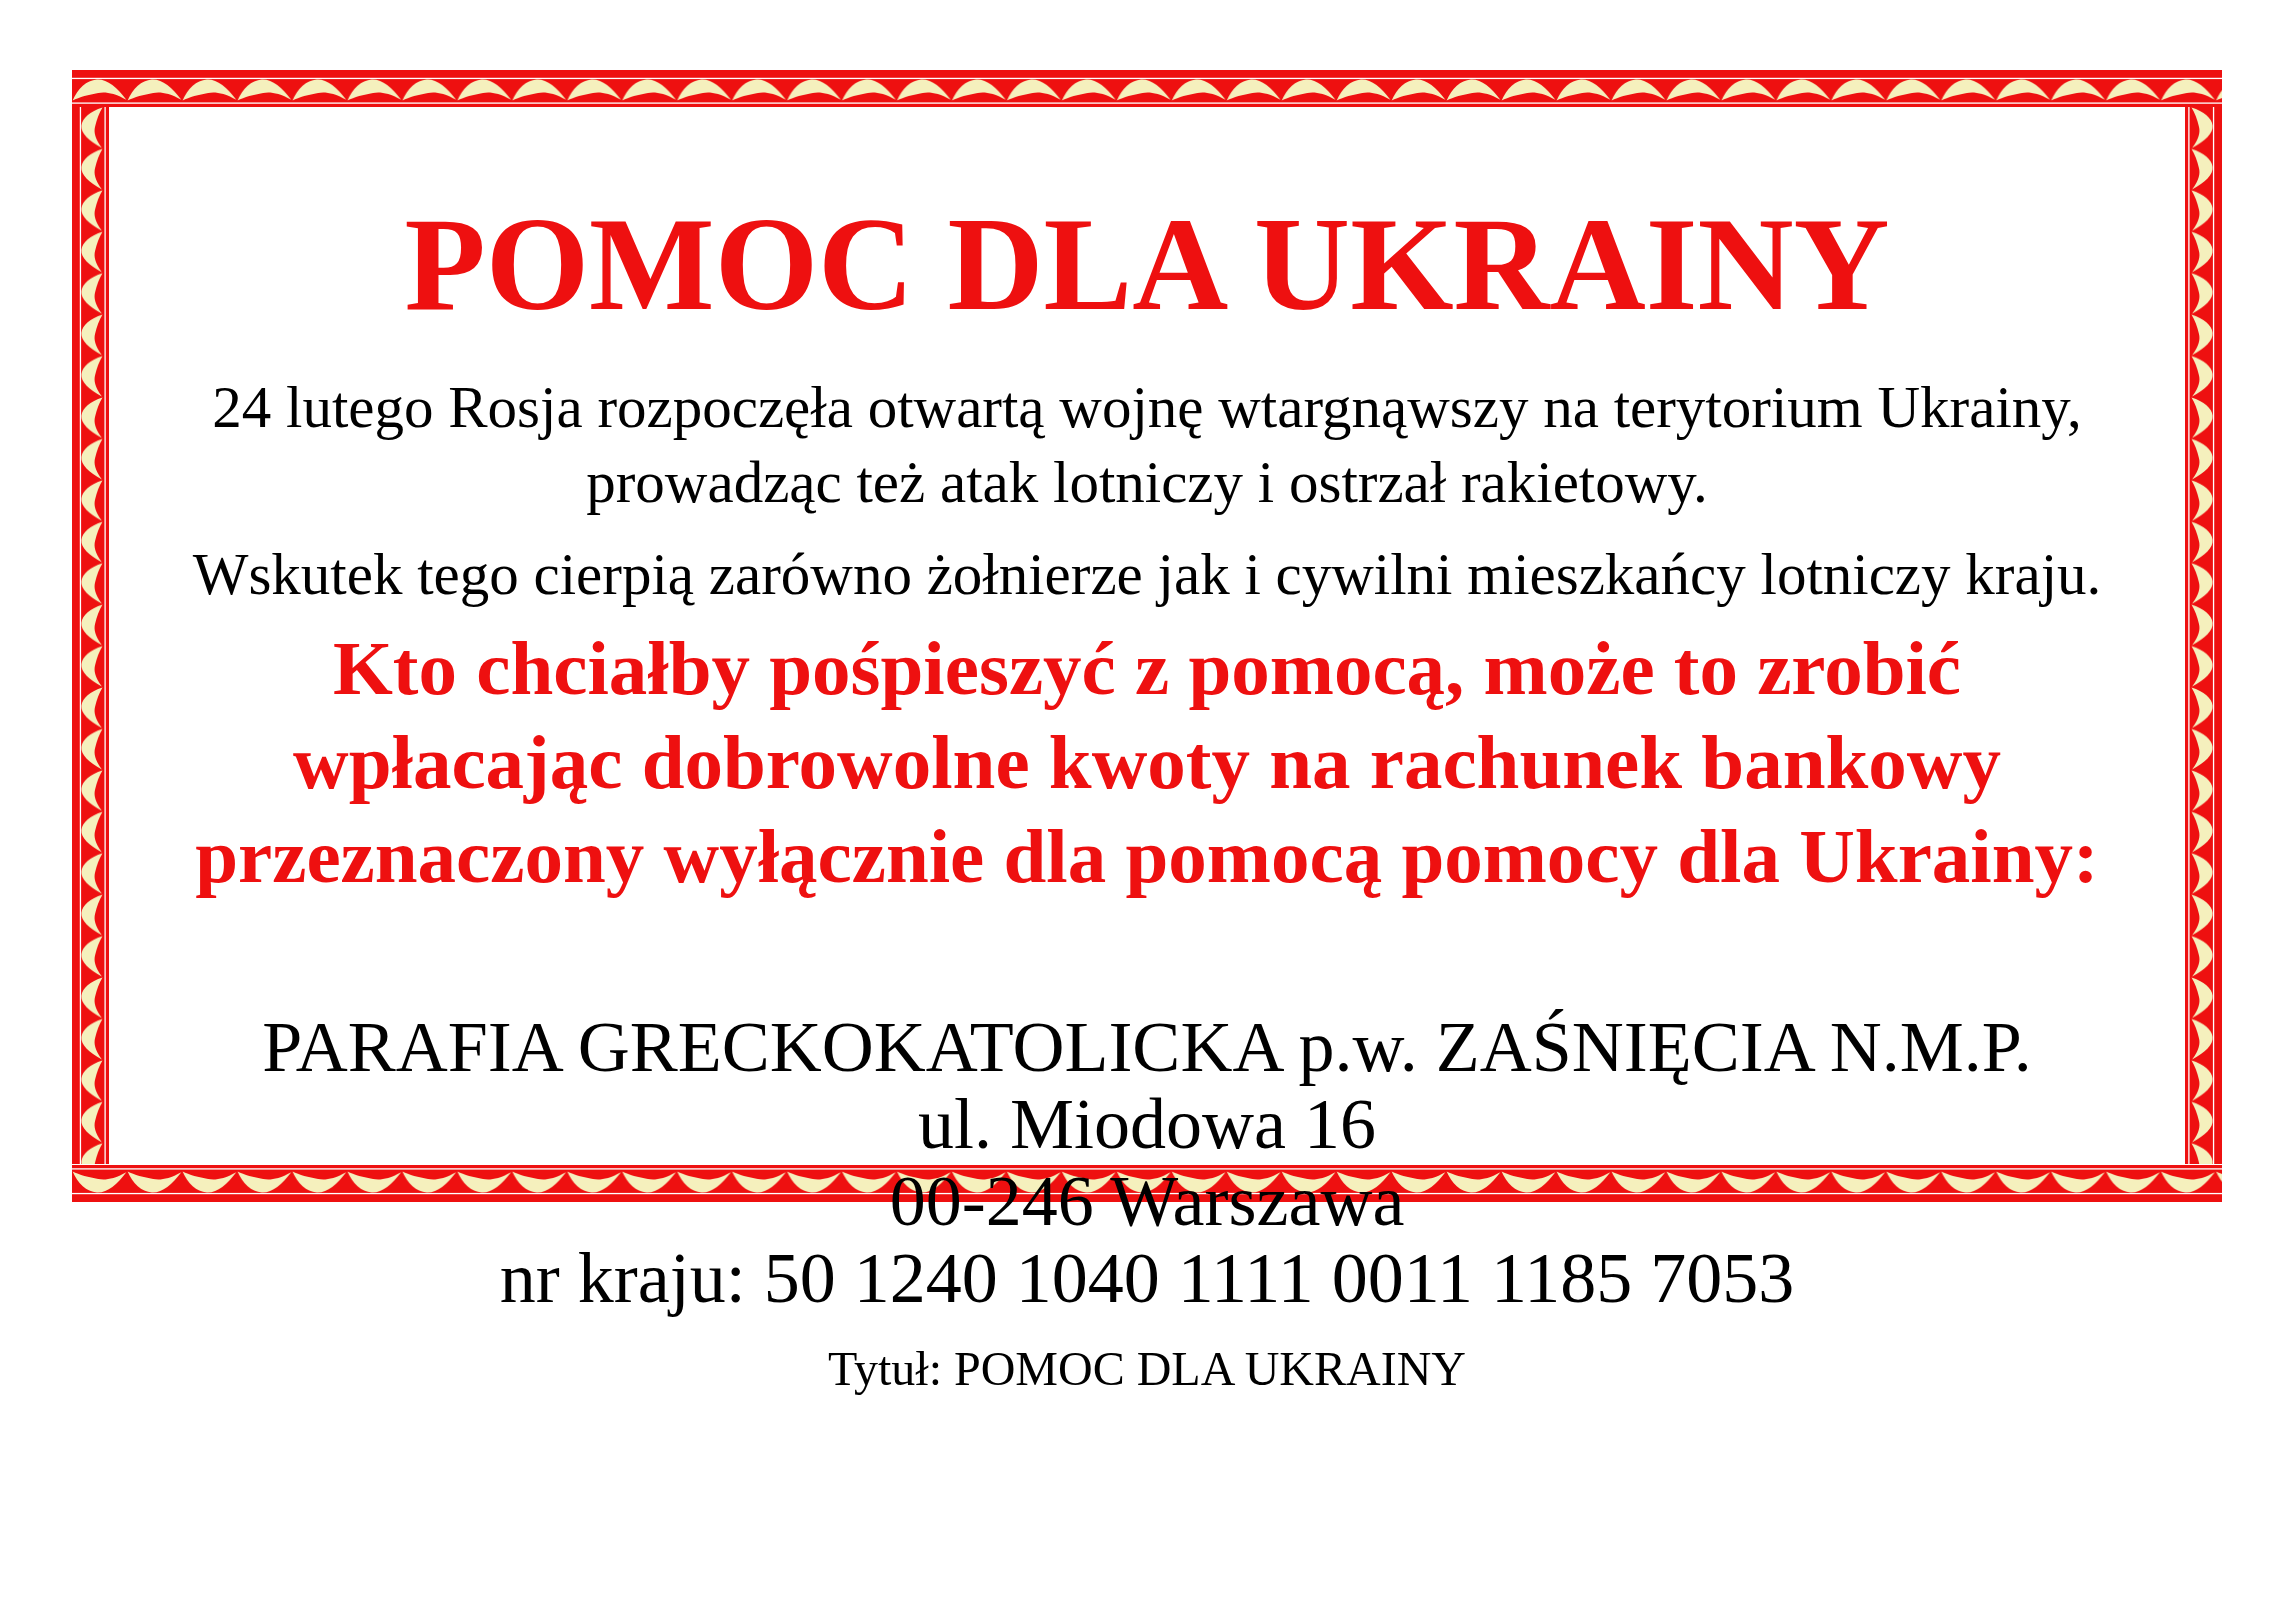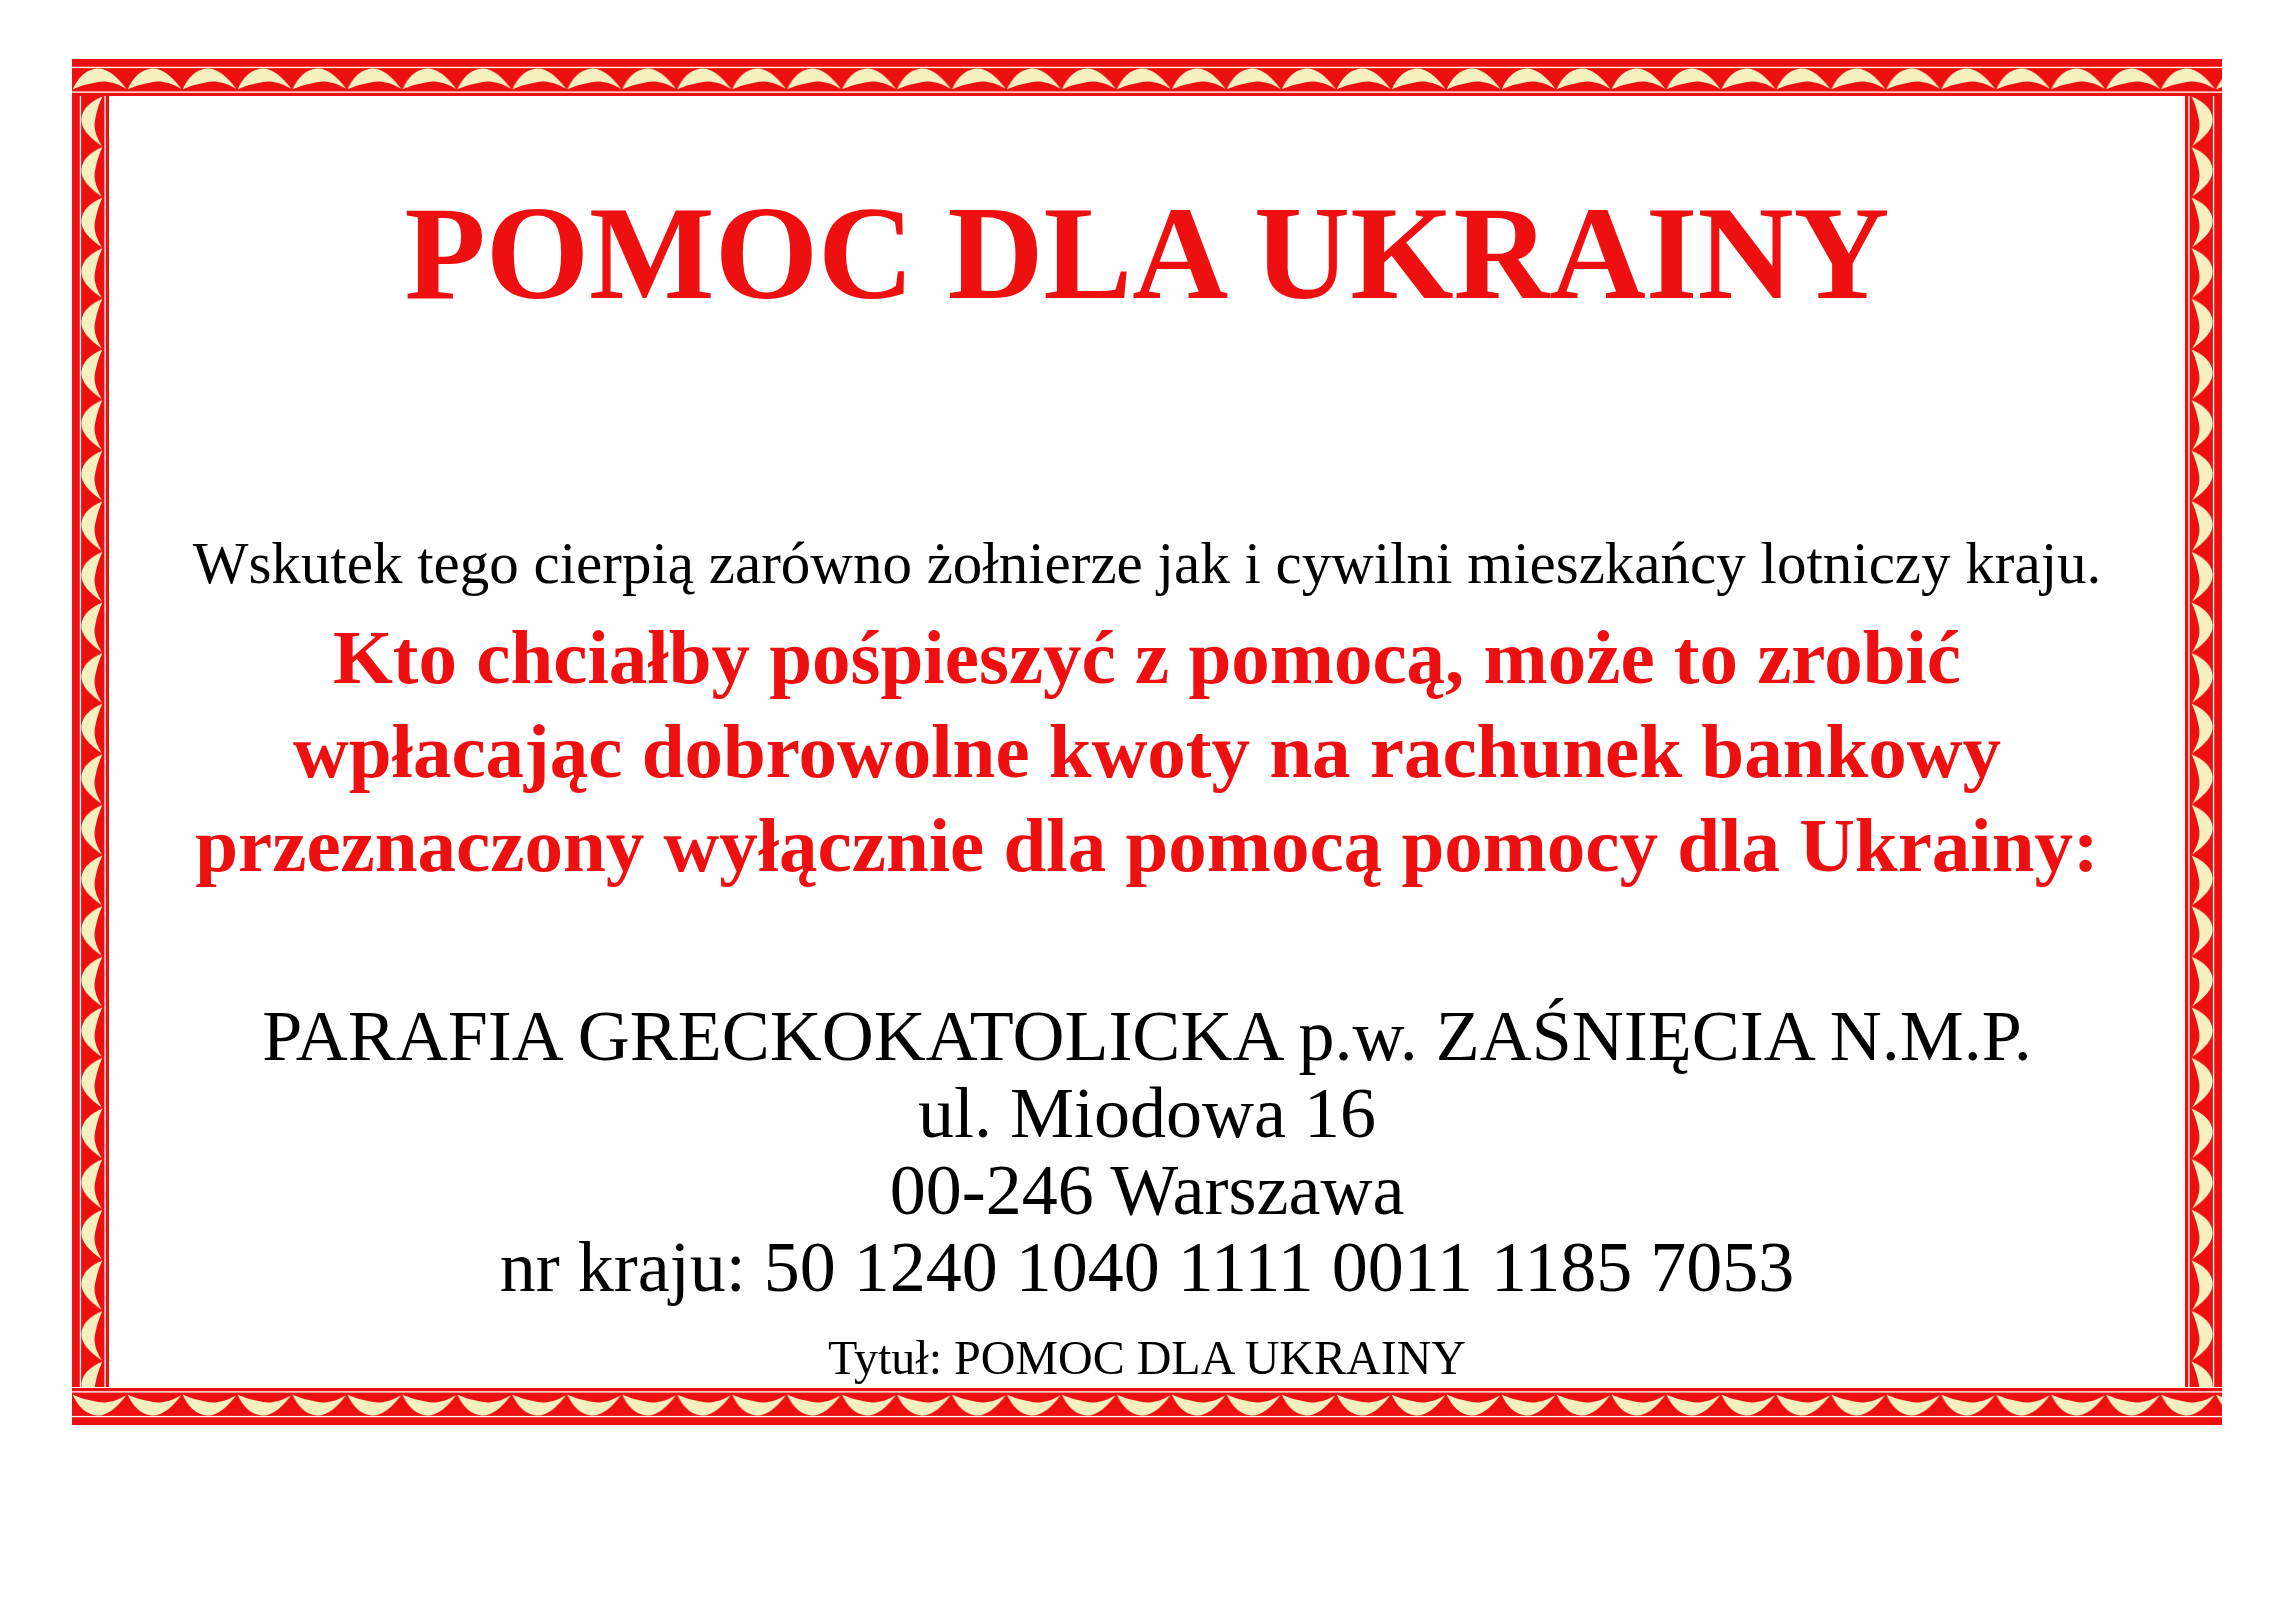--- a/index.html
+++ b/index.html
@@ -5,21 +5,21 @@
   :root{
     --red:#ee1010;
     --cream:#f5f0bd;
     --ink:#000000;
     --paper:#ffffff;
   }
   *{margin:0;padding:0;box-sizing:border-box;}
   html,body{width:2295px;height:1623px;overflow:hidden;background:var(--paper);
     font-family:"Liberation Serif","DejaVu Serif",serif;}
   .poster-frame{
-    position:absolute;left:72px;top:59px;width:2150px;height:1366px;
+    position:absolute;left:72px;top:70px;width:2150px;height:1132px;
     background:var(--paper);
   }
   .border-strip{position:absolute;display:block;}
   .border-strip.top{left:0;top:0;width:100%;height:37px;}
   .border-strip.bottom{left:0;bottom:0;width:100%;height:37px;transform:scaleY(-1);}
   .border-strip.left{left:0;top:37px;width:37px;height:calc(100% - 75px);}
   .border-strip.right{right:0;top:37px;width:37px;height:calc(100% - 75px);transform:scaleX(-1);}
   .band-bg{fill:var(--red);}
   .band-stripe{fill:var(--paper);}
   .band-wave{fill:var(--cream);}
@@ -80,20 +80,24 @@
         <rect class="band-stripe" x="12" width="2" height="84"></rect>
         <rect class="band-stripe" x="50" width="2" height="84"></rect>
         <path class="band-wave" d="M47,1 C28,9 16,22 14.5,38 C13.5,53 26,69 46,83 C35,64 33.5,50 35.5,40 C38,26 42,11 47,1 Z"></path>
       </pattern>
     </defs>
     <rect width="57" height="100%" fill="url(#pr)"></rect>
   </svg>
 
   <div class="line title">POMOC DLA UKRAINY</div>
 
+  <div class="line intro">
+    <div>24 lutego Rosja rozpoczęła otwartą wojnę wtargnąwszy na terytorium Ukrainy,</div>
+    <div>prowadząc też atak lotniczy i ostrzał rakietowy.</div>
+  </div>
 
   <div class="line impact">Wskutek tego cierpią zarówno żołnierze jak i cywilni mieszkańcy lotniczy kraju.</div>
 
   <div class="line appeal">
     <div>Kto chciałby pośpieszyć z pomocą, może to zrobić</div>
     <div>wpłacając dobrowolne kwoty na rachunek bankowy</div>
     <div>przeznaczony wyłącznie dla pomocą pomocy dla Ukrainy:</div>
   </div>
 
   <div class="line address">

